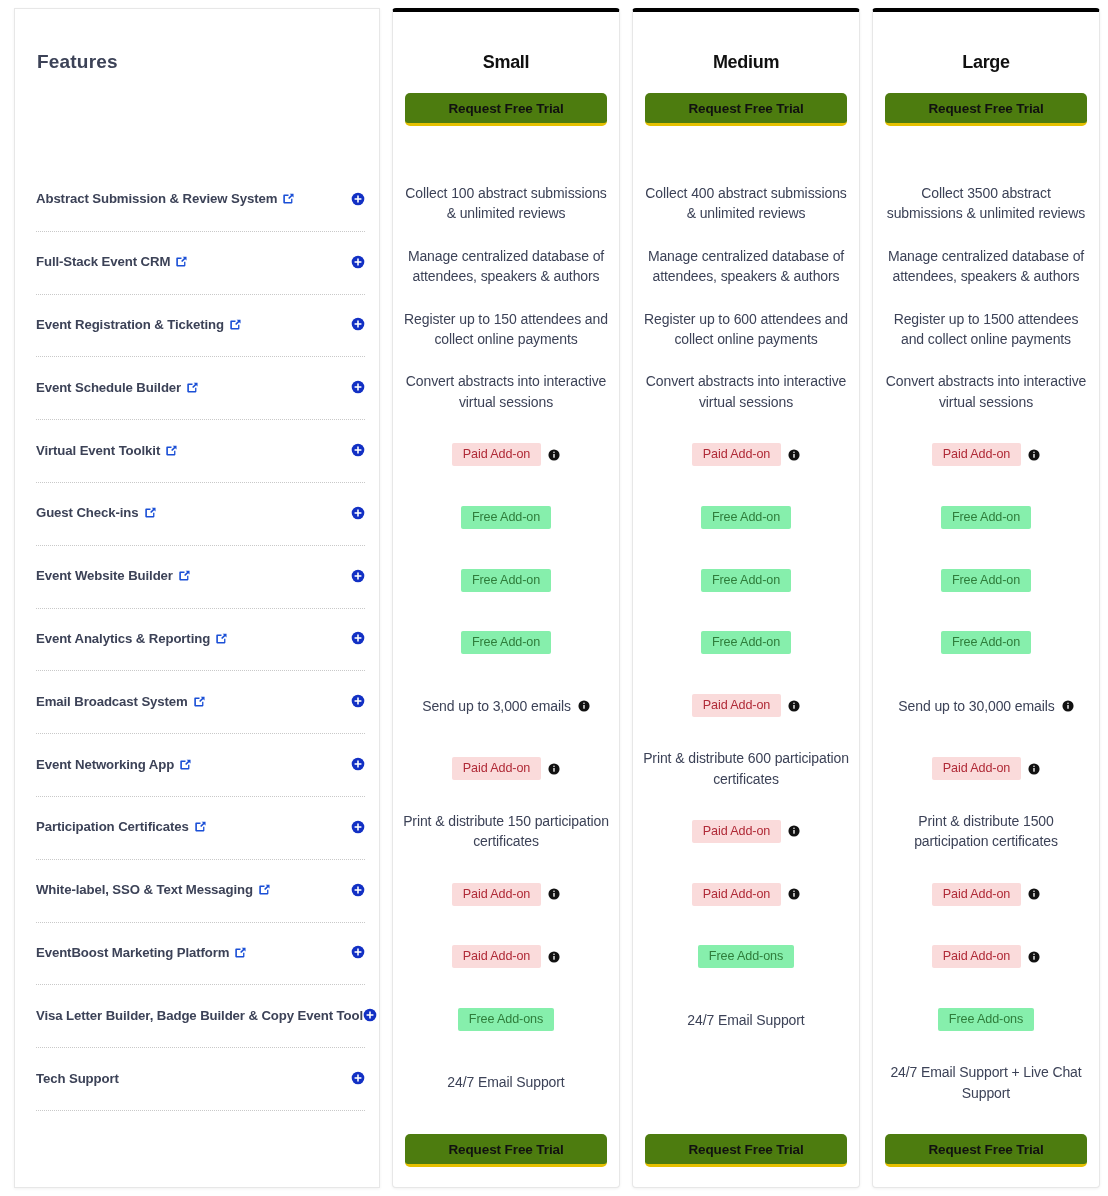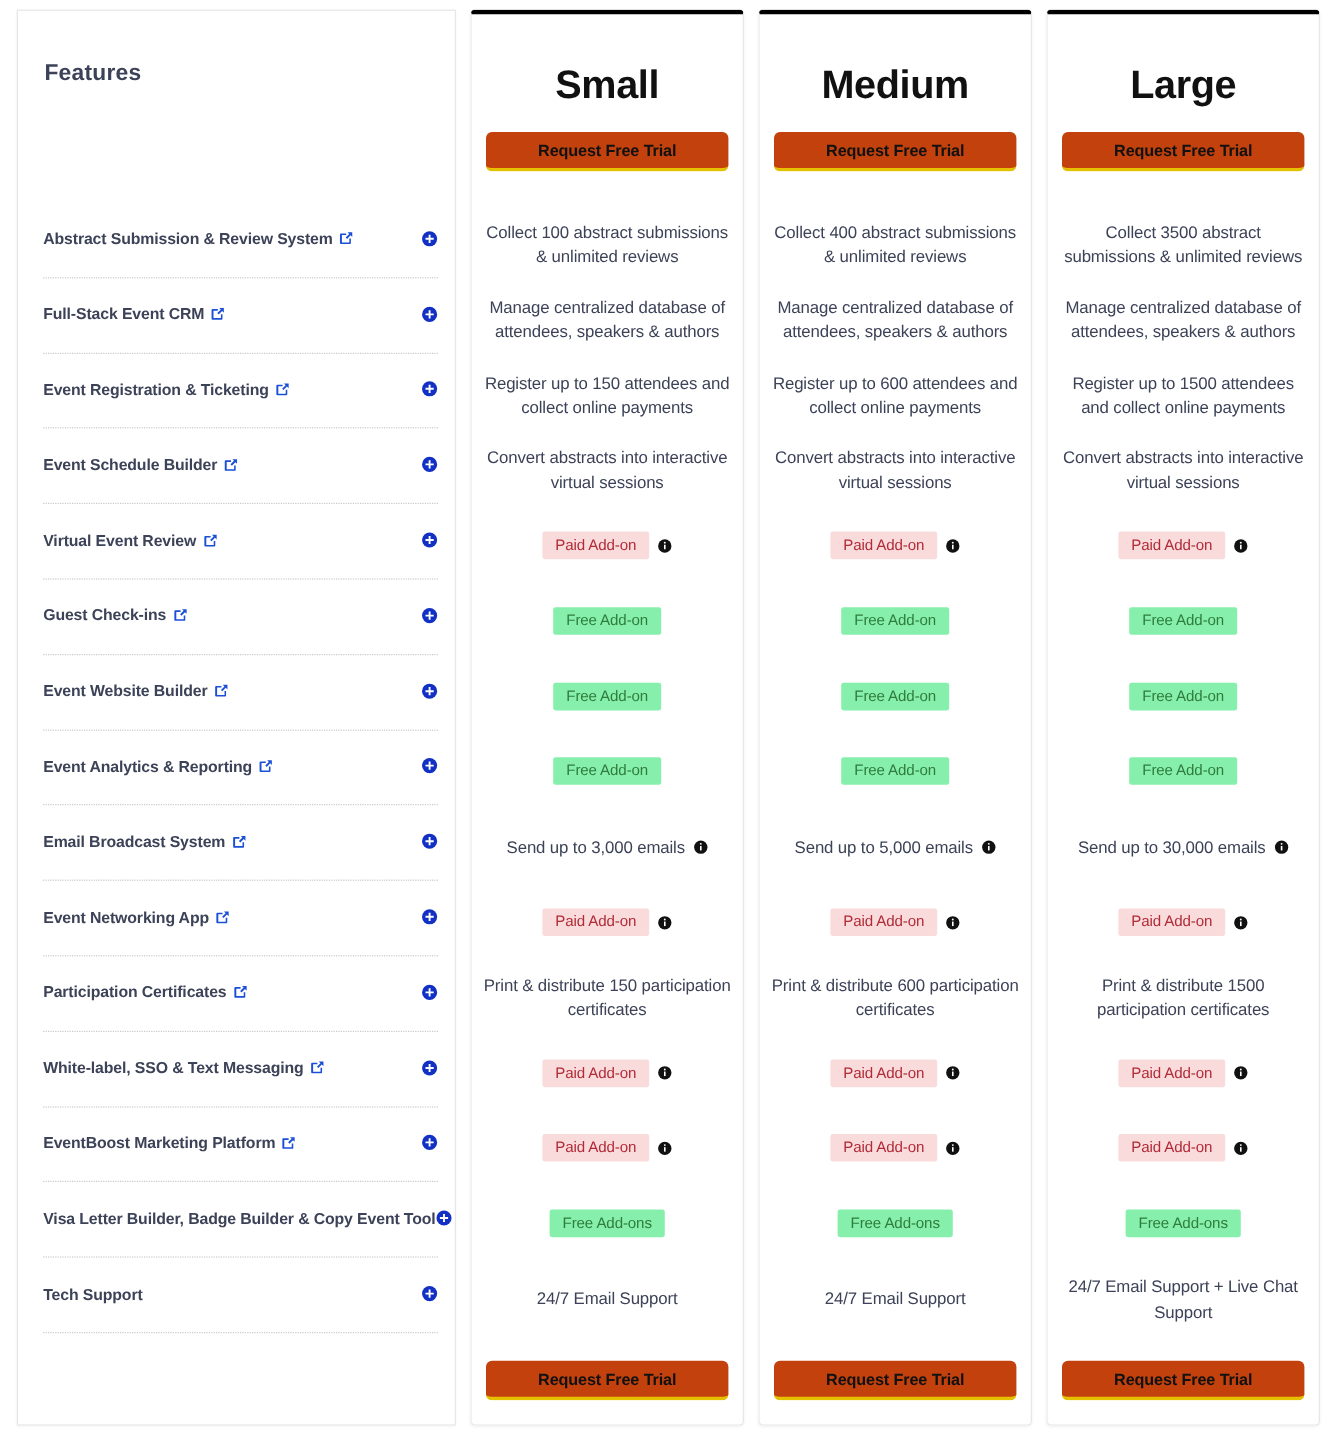--- a/index.html
+++ b/index.html
@@ -75,31 +75,31 @@
     border: 1px solid #e7e7e7;
     border-top: 4px solid #000000;
     border-radius: 4px;
     box-shadow: 0 1px 3px rgba(0,0,0,.06);
     margin-left: 12px;
     position: relative;
     flex: 0 0 auto;
   }
   .plan-name {
     text-align: center;
-    font-size: 33px;
+    font-size: 18px;
     font-weight: bold;
     color: #111111;
     padding-top: 40px;
     letter-spacing: -.3px;
   }
   .trial-btn {
     display: block;
     width: 202px;
     margin: 20px auto 0;
-    background: #c2410c;
+    background: #4d7c0f;
     border: none;
     border-bottom: 3px solid #e5c000;
     border-radius: 5px;
     color: #111111;
     font-family: "Liberation Sans", sans-serif;
     font-size: 13.5px;
     font-weight: bold;
     padding: 8px 0 7px;
     cursor: pointer;
     letter-spacing: -.1px;
@@ -225,21 +225,21 @@
           <span class="plus-icon">
             <svg width="14" height="14" viewBox="0 0 16 16">
               <circle cx="8" cy="8" r="7.2" fill="#1230c4"></circle>
               <path d="M7.1 4.1h1.8v7.8H7.1z" fill="#fff"></path>
               <path d="M4.1 7.1h7.8v1.8H4.1z" fill="#fff"></path>
             </svg>
           </span>
         </div>
         <div class="feature-row">
           <div class="feature-label">
-            <span>Virtual Event Review</span>
+            <span>Virtual Event Toolkit</span>
             <span class="ext-link-icon">
               <svg width="13" height="13" viewBox="0 0 16 16">
                 <path d="M2 3.2h6v1.6H3.6v7.6h7.6V8.4h1.6V13a1 1 0 0 1-1 1H2.6a1 1 0 0 1-1-1V4.2a1 1 0 0 1 1-1z" fill="#1a4fd6"></path>
                 <path d="M9.4 2h4.8v4.8l-1.7-1.7-3.6 3.6-1.4-1.4 3.6-3.6z" fill="#1a4fd6"></path>
               </svg>
             </span>
           </div>
           <span class="plus-icon">
             <svg width="14" height="14" viewBox="0 0 16 16">
               <circle cx="8" cy="8" r="7.2" fill="#1230c4"></circle>
@@ -583,32 +583,20 @@
               <span class="badge free">Free Add-on</span>
             </span>
           </div>
           <div class="plan-row">
             <span class="cell-inline">
               <span class="badge free">Free Add-on</span>
             </span>
           </div>
           <div class="plan-row">
             <span class="cell-inline">
-              <span class="cell-text">Send up to 5,000 emails</span>
-              <span class="info-icon">
-                <svg width="12" height="12" viewBox="0 0 16 16">
-                  <circle cx="8" cy="8" r="7.4" fill="#111"></circle>
-                  <rect x="7.1" y="6.6" width="1.8" height="5" fill="#fff"></rect>
-                  <circle cx="8" cy="4.3" r="1.05" fill="#fff"></circle>
-                </svg>
-              </span>
-            </span>
-          </div>
-          <div class="plan-row">
-            <span class="cell-inline">
               <span class="badge paid">Paid Add-on</span>
               <span class="info-icon">
                 <svg width="12" height="12" viewBox="0 0 16 16">
                   <circle cx="8" cy="8" r="7.4" fill="#111"></circle>
                   <rect x="7.1" y="6.6" width="1.8" height="5" fill="#fff"></rect>
                   <circle cx="8" cy="4.3" r="1.05" fill="#fff"></circle>
                 </svg>
               </span>
             </span>
           </div>

